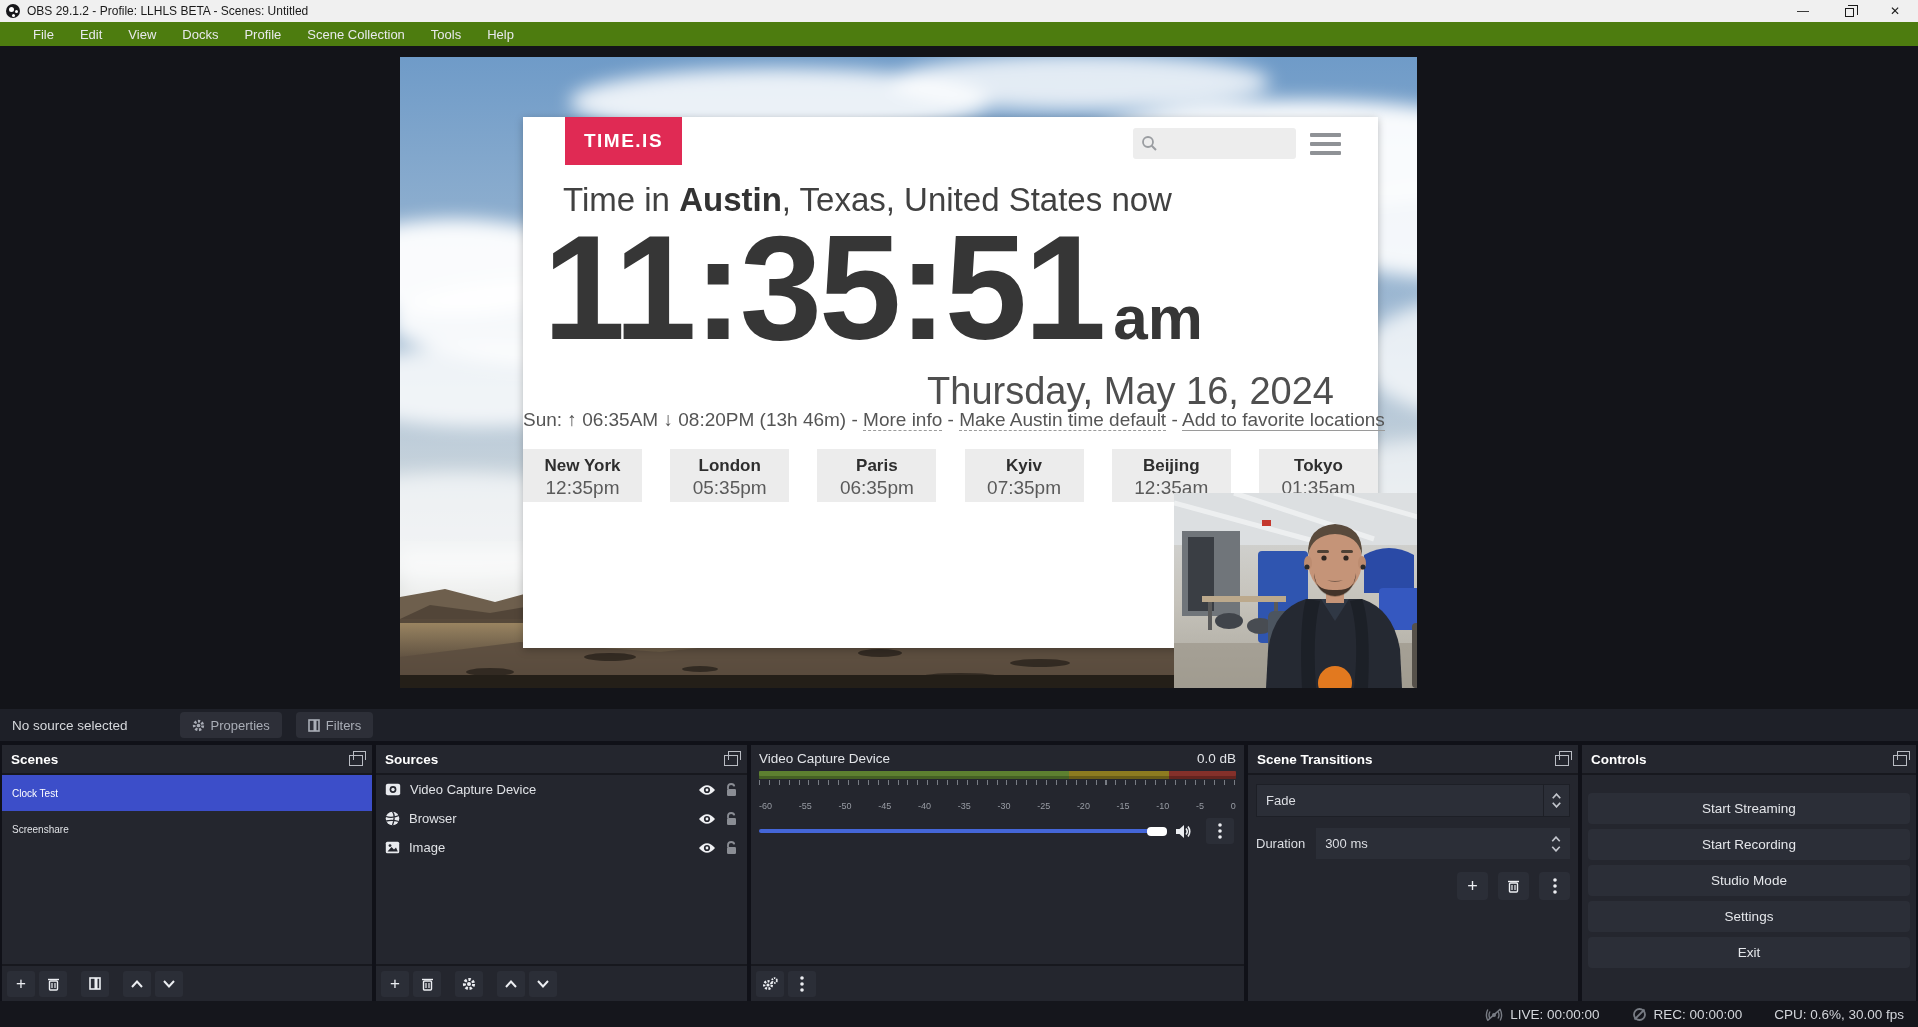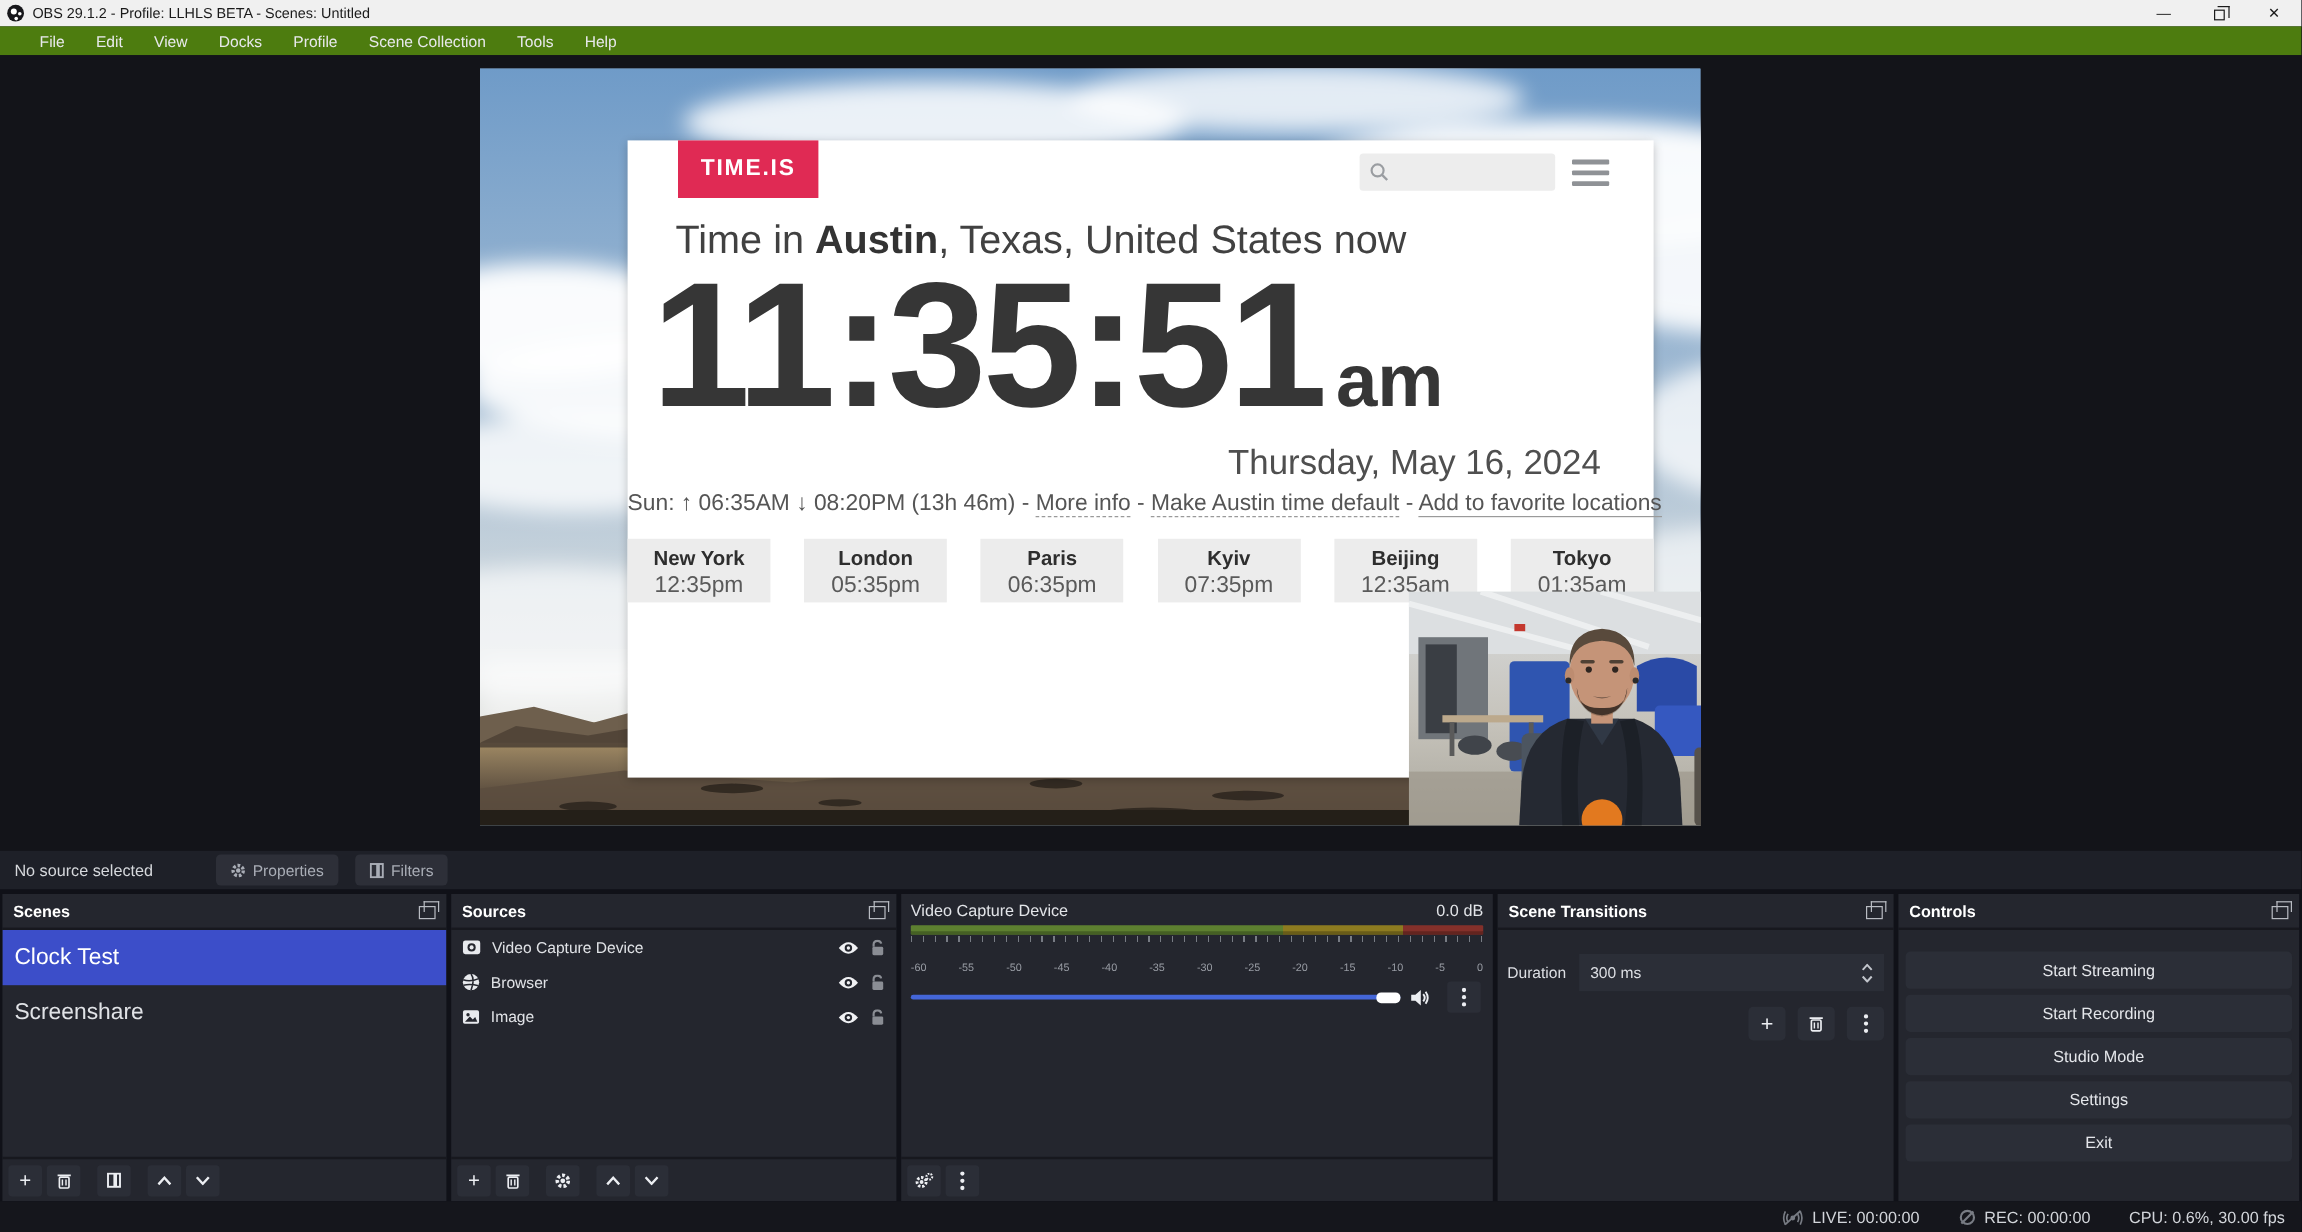--- a/index.html
+++ b/index.html
@@ -36,21 +36,21 @@
   .site-search { position:absolute; left:610px; top:11px; width:163px; height:31px; background:#ededed;
                  border-radius:3px; display:flex; align-items:center; padding-left:8px; }
   .hamburger { position:absolute; left:787px; top:16px; width:31px; height:22px;
                display:flex; flex-direction:column; justify-content:space-between; }
   .hamburger div { height:4px; background:#8f9296; border-radius:1px; }
   .page-heading { position:absolute; left:40px; top:64px; font-size:33px; color:#414141; white-space:pre; }
   .page-heading b { font-weight:800; color:#333; }
   .clock-row { position:absolute; left:20px; top:86px; white-space:nowrap; }
   .clock-time { font-size:148px; font-weight:bold; color:#363636; letter-spacing:-3px; }
   .clock-ampm { font-size:62px; font-weight:bold; color:#363636; margin-left:10px; }
-  .page-date { position:absolute; right:44px; top:253px; font-size:29px; color:#4f4f4f; }
+  .page-date { position:absolute; right:44px; top:253px; font-size:38px; color:#4f4f4f; }
   .sun-line { position:absolute; left:0; top:292px; width:100%; text-align:center; font-size:19px; color:#555; white-space:pre; }
   .sun-link-dashed { border-bottom:1px dashed #9a9a9a; }
   .sun-link-solid { border-bottom:1px solid #9a9a9a; }
   .cities-row { position:absolute; left:0; top:332px; width:100%; display:flex; justify-content:space-between; gap:9px; }
   .city-box { width:119px; height:53px; background:#ececec; text-align:center; padding-top:7px; }
   .city-name { font-size:17px; font-weight:bold; color:#2e2e2e; }
   .city-time { font-size:19px; color:#5a5a5a; margin-top:1px; }
 
   
   .webcam { position:absolute; left:774px; top:436px; width:347px; height:195px; z-index:3; }
@@ -74,21 +74,21 @@
   .dock-body { flex:1; position:relative; overflow:hidden; }
   .dock-toolbar { height:37px; min-height:37px; border-top:2px solid #17181e; display:flex; align-items:center;
                   padding:0 5px; gap:4px; }
   .tb-btn { width:28px; height:26px; background:#2b2e37; border-radius:3px; display:flex; align-items:center;
             justify-content:center; color:#eceef2; font-size:17px; }
   .tb-gap { width:6px; }
   .popout-icon { width:14px; height:11px; border:1.5px solid #b9bcc3; position:relative; margin-top:3px; background:#24262e; }
   .popout-icon::before { content:""; position:absolute; left:3px; top:-5px; width:11px; height:8px;
                          border:1.5px solid #b9bcc3; border-bottom:none; }
 
-  .scene-row { height:46px; display:flex; align-items:center; padding:0 10px; font-size:19px; color:#e0e2e6; }
+  .scene-row { height:36px; display:flex; align-items:center; padding:0 10px; font-size:10px; color:#e0e2e6; }
   .scene-row.selected { background:#3c4ec9; color:#fff; }
 
   .source-row { height:29px; display:flex; align-items:center; padding:0 9px; font-size:13px; color:#e0e2e6; gap:9px; }
   .source-row .spacer { flex:1; }
 
   
   .mixer-body { padding:6px 8px 0 8px; }
   .mixer-head { display:flex; justify-content:space-between; font-size:13.5px; color:#e2e4e8; margin-bottom:5px; }
   .meter { height:8px; width:477px; border-radius:1px;
            background:linear-gradient(90deg,#5d8030 0%,#5d8030 65%,#8d7b20 65%,#8d7b20 86%,#84302a 86%,#84302a 100%);
@@ -522,20 +522,31 @@
     </div>
   </div>
 
   <div class="dock dock-transitions">
     <div class="dock-header">
       <span>Scene Transitions</span>
       <span class="popout-icon"></span>
     </div>
     <div class="dock-body">
       <div class="trans-body">
+        <div class="combo">
+          <span class="combo-label">Fade</span>
+          <span class="combo-arrows">
+            <svg width="9" height="6" viewBox="0 0 12 8">
+                <polyline points="1,7 6,1.5 11,7" fill="none" stroke="#c2c5cc" stroke-width="2.2"></polyline>
+              </svg>
+            <svg width="9" height="6" viewBox="0 0 12 8">
+                <polyline points="1,1 6,6.5 11,1" fill="none" stroke="#c2c5cc" stroke-width="2.2"></polyline>
+              </svg>
+          </span>
+        </div>
         <div class="duration-row">
           <span>Duration</span>
           <div class="spinbox">
             <span class="spinbox-val">300 ms</span>
             <span class="spin-arrows">
               <svg width="10" height="6" viewBox="0 0 12 8">
                   <polyline points="1,7 6,1.5 11,7" fill="none" stroke="#c2c5cc" stroke-width="2.2"></polyline>
                 </svg>
               <svg width="10" height="6" viewBox="0 0 12 8">
                   <polyline points="1,1 6,6.5 11,1" fill="none" stroke="#c2c5cc" stroke-width="2.2"></polyline>

